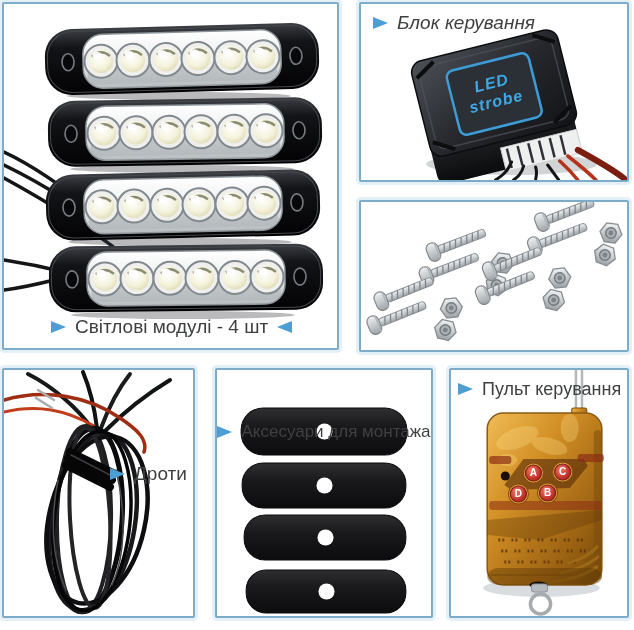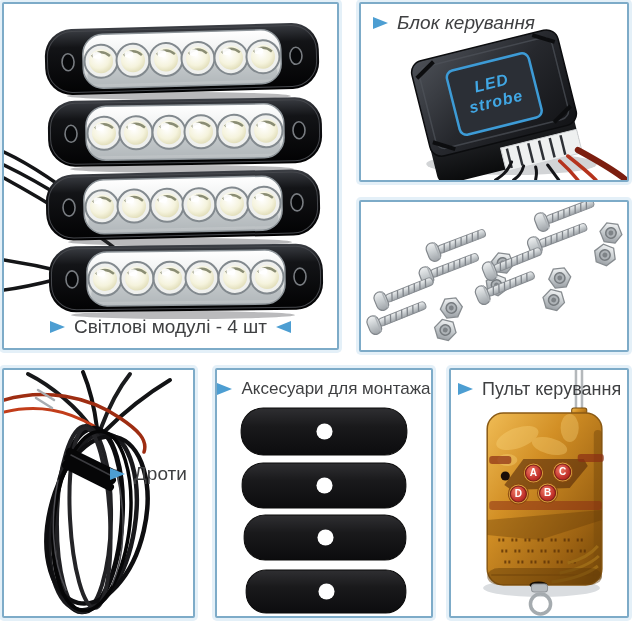--- a/index.html
+++ b/index.html
@@ -9,26 +9,26 @@
          border-radius:2px;box-shadow:0 0 0 3px rgba(205,228,243,.55);overflow:hidden;}
   #p-modules  {left:2px;  top:2px;  width:337px;height:348px;}
   #p-control  {left:359px;top:2px;  width:270px;height:180px;}
   #p-fasteners{left:359px;top:200px;width:270px;height:152px;}
   #p-wires    {left:2px;  top:368px;width:193px;height:250px;}
   #p-pads     {left:215px;top:368px;width:218px;height:250px;}
   #p-remote   {left:449px;top:368px;width:180px;height:250px;}
   .illus{position:absolute;left:0;top:0;width:100%;height:100%;display:block;}
   .caption{position:absolute;display:flex;align-items:center;gap:9px;line-height:1;
            font-size:19px;color:#3f4042;white-space:nowrap;z-index:5;}
-  .cap-sm{font-size:17px;}
+  .cap-sm{font-size:17px;margin-top:43px;}
   .tri-r{width:0;height:0;border-top:6.5px solid transparent;border-bottom:6.5px solid transparent;
          border-left:15px solid #4d9ed2;display:inline-block;}
   .tri-l{width:0;height:0;border-top:6.5px solid transparent;border-bottom:6.5px solid transparent;
          border-right:15px solid #4d9ed2;display:inline-block;}
-  #cap-modules{left:0;right:0;bottom:12px;justify-content:center;}
+  #cap-modules{left:0;right:0;bottom:12px;padding-left:47px;}
   #cap-control{left:12px;top:9px;font-style:italic;}
   #cap-fasteners{left:12px;top:9px;}
   #cap-wires{left:106px;top:94px;}
   #cap-pads{left:0;right:0;top:10px;justify-content:center;}
   #cap-remote{left:7px;top:10px;font-size:18px;}
 </style>
 </head>
 <body>
 
 <div class="board">

